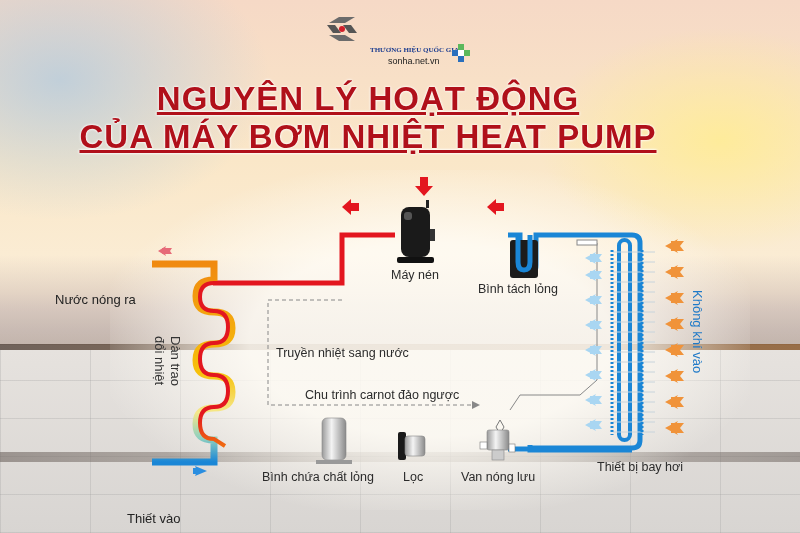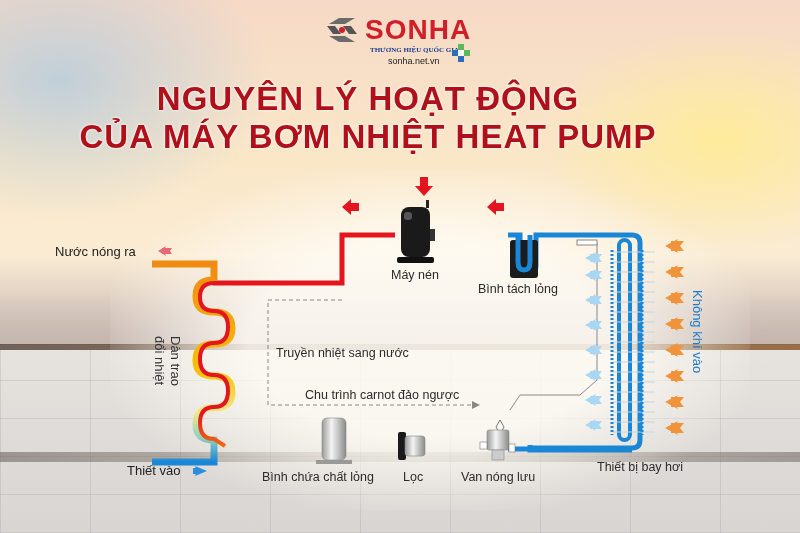--- a/index.html
+++ b/index.html
@@ -25,27 +25,27 @@
     background:radial-gradient(ellipse at center, rgba(255,252,245,0.85) 40%, rgba(255,252,245,0) 75%); }
 
   .logo { position:absolute; left:325px; top:14px; display:flex; align-items:center; gap:6px; }
   .logo-mark { width:34px; height:30px; }
   .logo-text { font-weight:bold; font-size:28px; color:#d11f2a; letter-spacing:1px; }
   .tagline { position:absolute; left:370px; top:46px; font-size:7px; color:#1a3b8f; font-weight:bold; font-family:"Liberation Serif", serif; }
   .site { position:absolute; left:388px; top:56px; font-size:9px; color:#222; font-weight:normal; }
   .badge { position:absolute; left:452px; top:44px; width:18px; height:18px; }
 
   .title { position:absolute; left:0; width:736px; text-align:center; font-weight:bold; color:#b0101a;
-    font-size:33px; letter-spacing:1px; text-shadow:0 0 3px #fff, 0 0 2px #fff; }
+    font-size:33px; letter-spacing:1px; text-shadow:0 0 3px #fff, 0 0 2px #fff;text-decoration:underline; }
   .t1 { top:80px; }
   .t2 { top:118px; }
 
   .diagram { position:absolute; left:0; top:0; width:800px; height:533px; }
   .lbl { position:absolute; font-size:12.5px; color:#2b2b2b; white-space:nowrap; }
-  .lbl-bold { font-size:13px; color:#222; }
+  .lbl-bold { font-size:13px; color:#222;margin-top:48px; }
   .vert { position:absolute; writing-mode:vertical-rl; font-size:13px; color:#333; }
   .air { position:absolute; left:690px; top:290px; writing-mode:vertical-rl; font-size:13px; color:#1f7ac8; }
 </style>
 </head>
 <body>
 
 <div class="bg"></div>
 <div class="city"></div>
 <div class="horizon"></div>
 <div class="floor"></div>
@@ -53,21 +53,20 @@
 <div class="glow"></div>
 
 <div class="logo">
   <svg class="logo-mark" viewBox="0 0 34 30">
     <path d="M4 9 L14 3 L30 3 L20 9 Z" fill="#6b6b6b"></path>
     <path d="M4 21 L14 27 L30 27 L20 21 Z" fill="#6b6b6b"></path>
     <path d="M2 11 L10 11 L16 19 L8 19 Z" fill="#555"></path>
     <path d="M18 11 L26 11 L32 19 L24 19 Z" fill="#555"></path>
     <circle cx="17" cy="15" r="3" fill="#d11f2a"></circle>
   </svg>
-  <span class="logo-text">SONHA</span>
 </div>
 <div class="tagline">THƯƠNG HIỆU QUỐC GIA</div>
 <div class="site">sonha.net.vn</div>
 <svg class="badge" viewBox="0 0 18 18">
   <rect x="6" y="0" width="6" height="6" fill="#5cb85c"></rect>
   <rect x="0" y="6" width="6" height="6" fill="#2a6fbd"></rect>
   <rect x="12" y="6" width="6" height="6" fill="#5cb85c"></rect>
   <rect x="6" y="12" width="6" height="6" fill="#2a6fbd"></rect>
   <rect x="6" y="6" width="6" height="6" fill="#fff"></rect>
 </svg>

